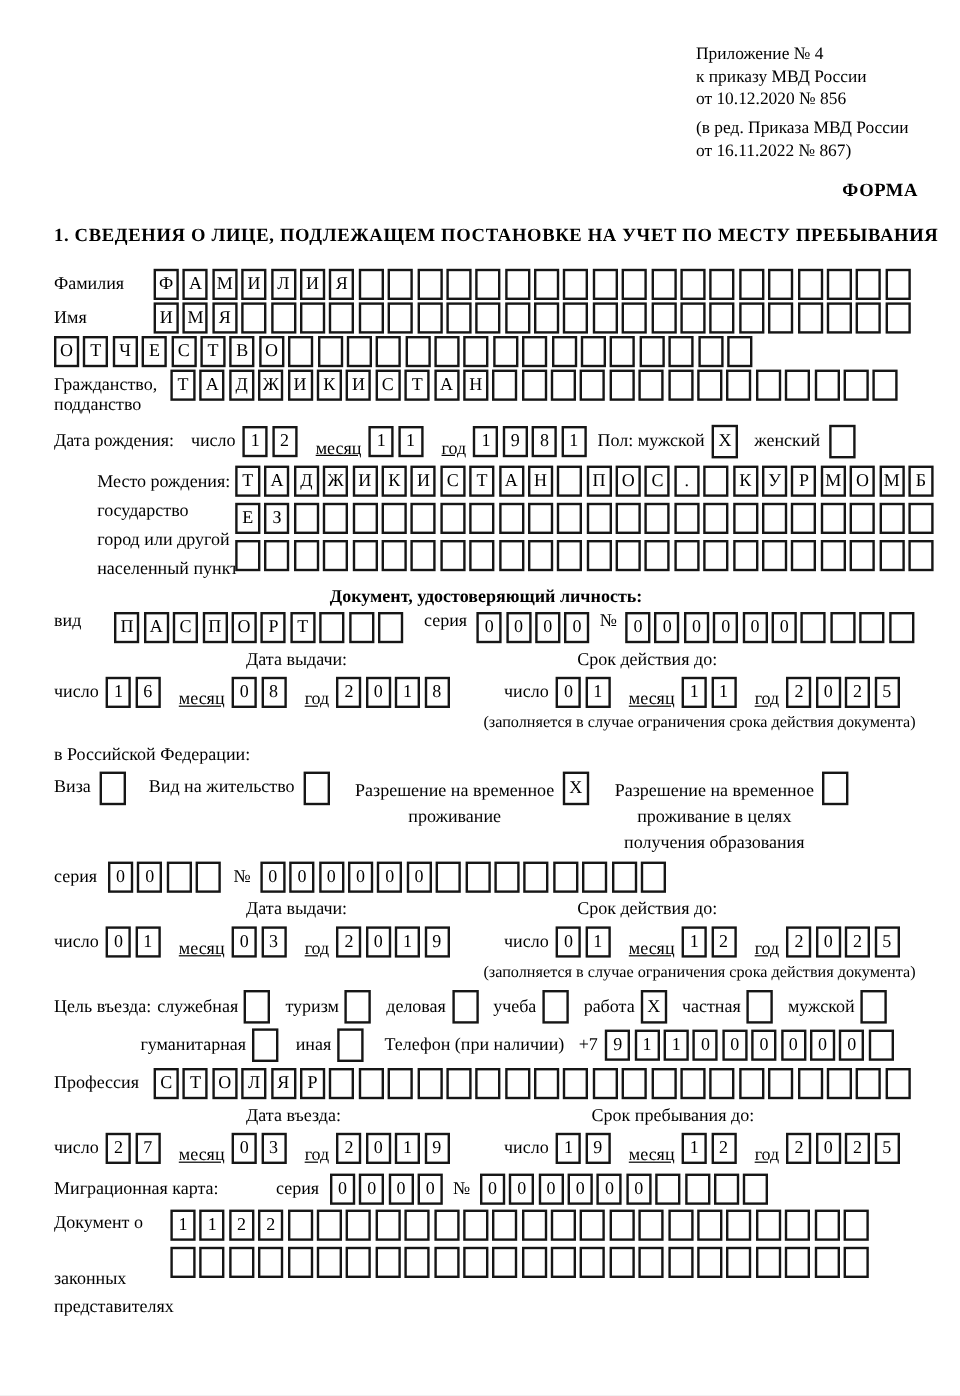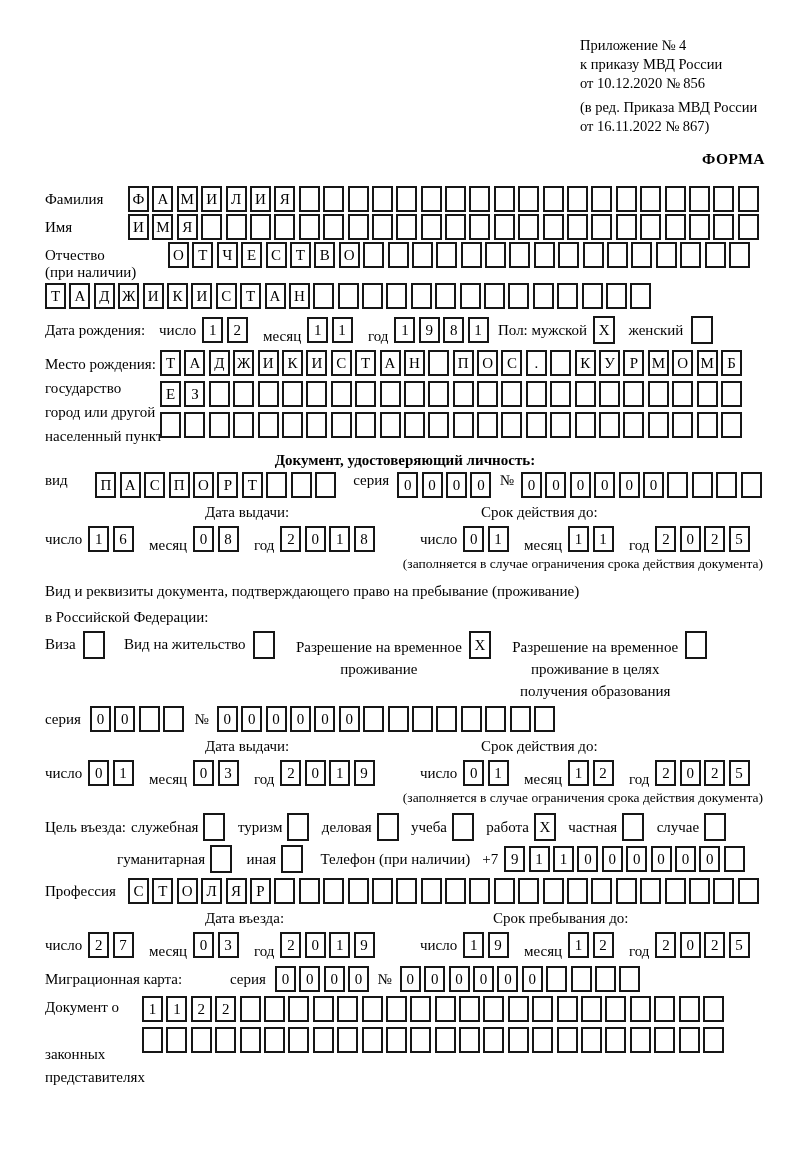--- a/index.html
+++ b/index.html
@@ -29,21 +29,21 @@
   .ml-lines { line-height:17px; }
   .bp-labels { line-height:24px; }
   .bp-rows .cells { display:flex; margin-bottom:5px; }
   .doc-heading { text-align:center; font-weight:bold; margin-top:4px; }
   .dates-header { position:relative; height:19px; margin-top:6px; }
   .dates-header .h-left { position:absolute; left:160px; }
   .dates-header .h-right { position:absolute; left:436px; }
   .dates-row { display:flex; margin-top:1px; }
   .dates-left { width:375px; flex:none; display:flex; align-items:center; }
   .dates-right { display:flex; align-items:center; }
-  .dg-lbl { margin:0 6px 0 0; } .dg-lbl2 { margin:13px 6px 0 12px; }
+  .dg-lbl { margin:0 6px 0 0; } .dg-lbl2 { margin:13px 6px 0 12px;text-decoration:underline; }
   .note { text-align:right; font-size:13.5px; margin-top:2px; padding-right:2px; }
   .intro { margin-top:6px; line-height:26px; }
   .visa-row { display:flex; align-items:flex-start; margin-top:0; }
   .opt-lbl { padding-top:6px; }
   .opt-lines { text-align:center; line-height:22px; padding-top:6px; }
   .visa-box { margin-left:7px; padding-top:1px; }
   .purpose-row { display:flex; align-items:center; margin-top:7px; white-space:nowrap; }
   .purpose-row .plbl { margin-right:5px; }
   .purpose-row .cbx { margin-right:9px; }
 </style>
@@ -58,20 +58,21 @@
     <div>от 10.12.2020 № 856</div>
     <div class="hdr-sub">
       <div>(в ред. Приказа МВД России</div>
       <div>от 16.11.2022 № 867)</div>
     </div>
   </div>
 
   <div class="forma">ФОРМА</div>
 
 
+  <div class="section-heading">1. СВЕДЕНИЯ О ЛИЦЕ, ПОДЛЕЖАЩЕМ ПОСТАНОВКЕ НА УЧЕТ ПО МЕСТУ ПРЕБЫВАНИЯ</div>
 
   <div class="row" style="margin-top:18px;">
     <span class="lbl w83">Фамилия</span>
     <span class="cells">
         <span class="cell">Ф</span>
         <span class="cell">А</span>
         <span class="cell">М</span>
         <span class="cell">И</span>
         <span class="cell">Л</span>
         <span class="cell">И</span>
@@ -124,24 +125,20 @@
         <span class="cell"></span>
         <span class="cell"></span>
         <span class="cell"></span>
         <span class="cell"></span>
         <span class="cell"></span>
         <span class="cell"></span>
       </span>
   </div>
 
   <div class="row">
-    <span class="lbl w123 ml-lines">
-      <span style="display:block;">Отчество</span>
-      <span style="display:block;">(при наличии)</span>
-    </span>
     <span class="cells">
         <span class="cell">О</span>
         <span class="cell">Т</span>
         <span class="cell">Ч</span>
         <span class="cell">Е</span>
         <span class="cell">С</span>
         <span class="cell">Т</span>
         <span class="cell">В</span>
         <span class="cell">О</span>
         <span class="cell"></span>
@@ -157,20 +154,24 @@
         <span class="cell"></span>
         <span class="cell"></span>
         <span class="cell"></span>
         <span class="cell"></span>
         <span class="cell"></span>
         <span class="cell"></span>
       </span>
   </div>
 
   <div class="row">
+    <span class="lbl w97 ml-lines">
+      <span style="display:block;">Гражданство,</span>
+      <span style="display:block;">подданство</span>
+    </span>
     <span class="cells">
         <span class="cell">Т</span>
         <span class="cell">А</span>
         <span class="cell">Д</span>
         <span class="cell">Ж</span>
         <span class="cell">И</span>
         <span class="cell">К</span>
         <span class="cell">И</span>
         <span class="cell">С</span>
         <span class="cell">Т</span>
@@ -216,21 +217,21 @@
     <span class="cells cbx">
         <span class="cell">X</span>
       </span>
     <span style="margin:0 8px 0 10px;">женский</span>
     <span class="cells cbx">
         <span class="cell"></span>
       </span>
   </div>
 
   <div class="row" style="margin-top:5px;">
-    <span class="lbl w115 bp-labels" style="padding-top:2px;">
+    <span class="lbl w115 bp-labels" style="padding-top:2px;margin-left:36px;">
       <span style="display:block;">Место рождения:</span>
       <span style="display:block;">государство</span>
       <span style="display:block;">город или другой</span>
       <span style="display:block;">населенный пункт</span>
     </span>
     <span class="bp-rows">
       <span class="cells">
           <span class="cell">Т</span>
           <span class="cell">А</span>
           <span class="cell">Д</span>
@@ -389,21 +390,20 @@
           <span class="cell">2</span>
           <span class="cell">0</span>
           <span class="cell">2</span>
           <span class="cell">5</span>
         </span>
     </span>
   </div>
   <div class="note">(заполняется в случае ограничения срока действия документа)</div>
 
   <div class="intro">
-    <div>Вид и реквизиты документа, подтверждающего право на пребывание (проживание)</div>
     <div>в Российской Федерации:</div>
   </div>
 
   <div class="visa-row">
     <span class="opt-lbl">Виза</span>
     <span class="cells cbx visa-box" style="margin-right:16px;">
         <span class="cell"></span>
       </span>
     <span class="opt-lbl">Вид на жительство</span>
     <span class="cells cbx visa-box" style="margin-right:18px;">
@@ -518,21 +518,21 @@
         <span class="cell"></span>
       </span>
     <span class="plbl">работа</span>
     <span class="cells cbx" style="margin-right:9px;">
         <span class="cell">X</span>
       </span>
     <span class="plbl">частная</span>
     <span class="cells cbx" style="margin-right:9px;">
         <span class="cell"></span>
       </span>
-    <span class="plbl">случае</span>
+    <span class="plbl">мужской</span>
     <span class="cells cbx">
         <span class="cell"></span>
       </span>
   </div>
 
   <div class="purpose-row" style="margin-top:4px; padding-left:72px;">
     <span class="plbl">гуманитарная</span>
     <span class="cells cbx" style="margin-right:11px;">
         <span class="cell"></span>
       </span>

